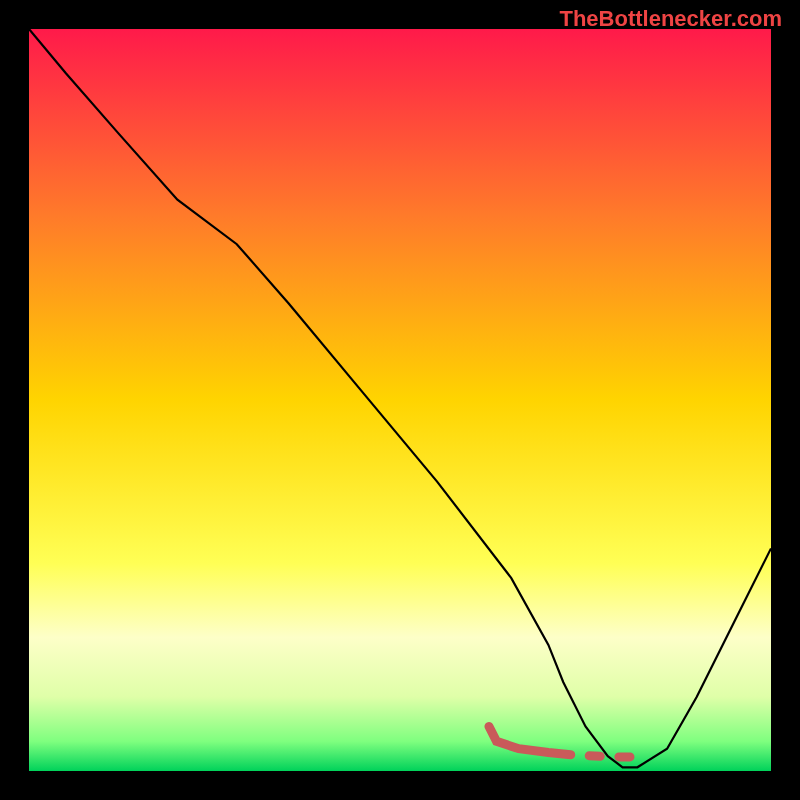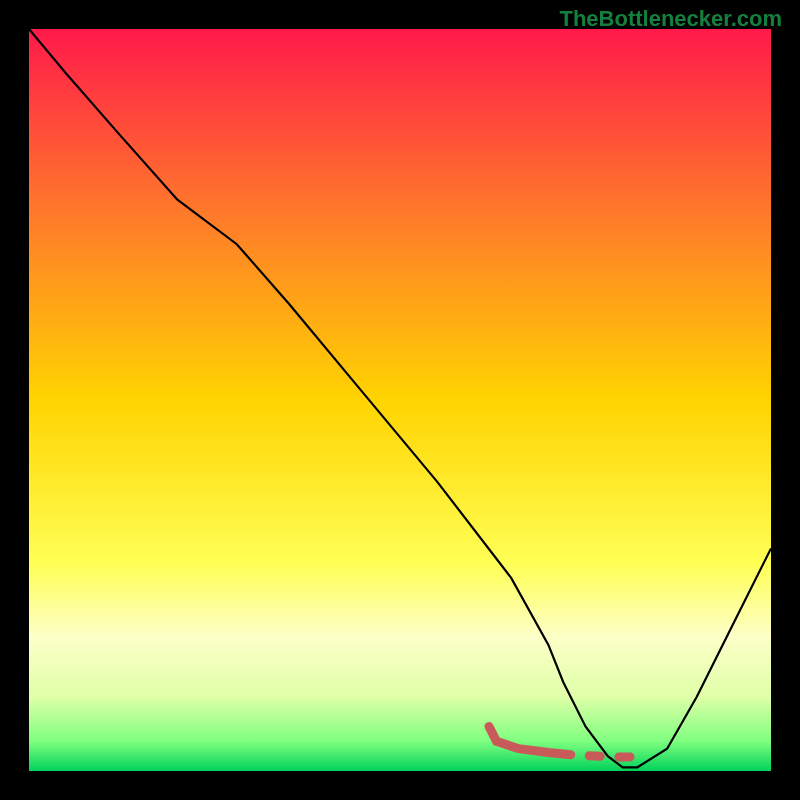--- a/index.html
+++ b/index.html
@@ -8,21 +8,21 @@
     background: #000000;
     width: 800px;
     height: 800px;
     position: relative;
     font-family: Arial, Helvetica, sans-serif;
   }
   .watermark {
     position: absolute;
     top: 6px;
     right: 18px;
-    color: #15803d;
+    color: #ef4444;
     font-size: 22px;
     font-weight: bold;
     z-index: 10;
   }
   .plot {
     position: absolute;
     left: 29px;
     top: 29px;
     width: 742px;
     height: 742px;

